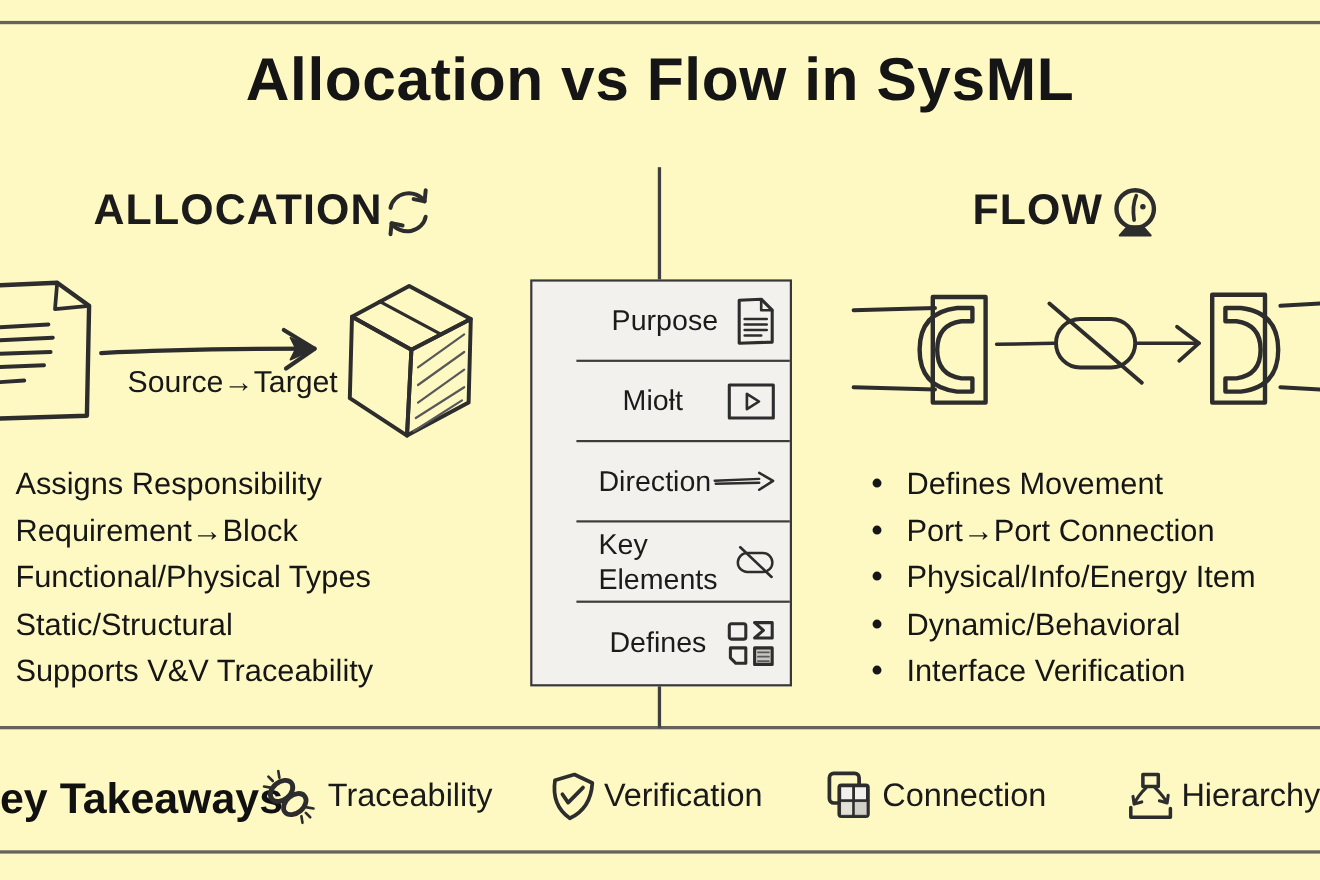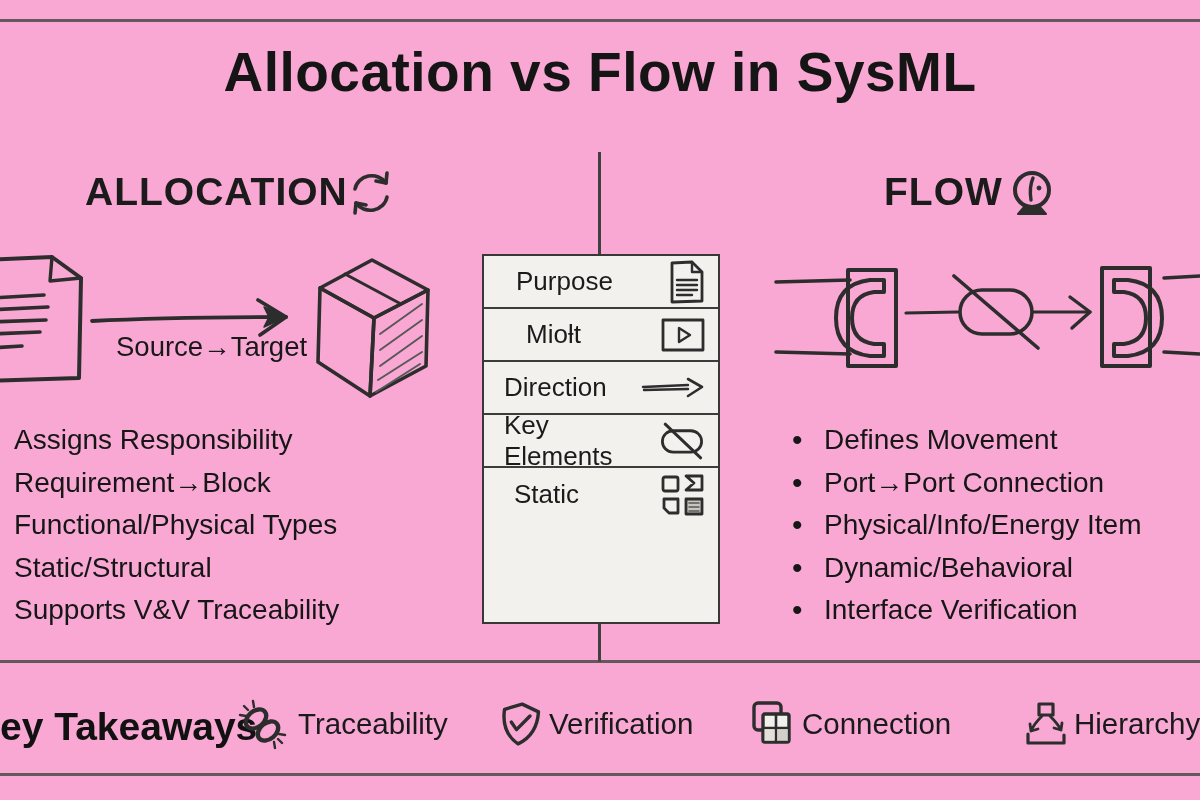--- a/index.html
+++ b/index.html
@@ -1,39 +1,40 @@
 <!DOCTYPE html>
 <html><head>
 <meta charset="utf-8">
 <style>
   html,body{margin:0;padding:0;}
   .canvas{
     position:relative;width:1200px;height:800px;overflow:hidden;
-    background:#f9a8d4;color:#1a1a1a;
+    background:#fef9c3;color:#1a1a1a;
     font-family:"Liberation Sans","DejaVu Sans",sans-serif;
   }
   .abs{position:absolute;}
   .hline{position:absolute;left:0;width:1200px;height:2.5px;background:#4a4a4a;opacity:.85;}
   .vline{position:absolute;width:2.5px;background:#3f3f3f;}
   .title{
     position:absolute;top:40px;left:0;width:1200px;text-align:center;
     font-size:55px;font-weight:600;letter-spacing:.5px;color:#151515;
   }
   .sec-header{position:absolute;top:170px;font-size:39px;font-weight:600;letter-spacing:1px;color:#1b1b1b;}
   .bullets{position:absolute;top:419px;font-size:28px;font-weight:500;line-height:42.5px;color:#161616;list-style:none;margin:0;padding:0;}
   .bullets.dotted li{position:relative;padding-left:32px;}
   .bullets.dotted li::before{content:"•";position:absolute;left:0;top:0;font-size:30px;}
   .ctable{
     position:absolute;left:482px;top:254px;width:238px;height:370px;
     border:2.5px solid #383838;box-sizing:border-box;background:#f3f1ee;
   }
   .crow{
-    height:53px;box-sizing:border-box;border-bottom:2px solid #3c3c3c;
+    height:73px;box-sizing:border-box;border-bottom:2px solid #3c3c3c;
     display:flex;align-items:center;justify-content:space-between;
     padding:0 12px 0 20px;
+    margin-left:40px;
   }
   .crow:last-child{border-bottom:none;}
   .crow .lbl{font-size:26px;font-weight:500;color:#1b1b1b;}
   .foot-label{position:absolute;top:707px;font-size:29.5px;font-weight:500;color:#1a1a1a;white-space:nowrap;}
   .foot-title{position:absolute;left:0px;top:705px;font-size:39px;font-weight:700;color:#111;white-space:nowrap;text-align:right;}
   svg{display:block;}
   svg .ink{stroke:#2d2d2d;fill:none;stroke-linecap:round;stroke-linejoin:round;}
   svg .fillink{fill:#2d2d2d;stroke:#2d2d2d;stroke-linejoin:round;}
   svg .soft{stroke:#585858;fill:none;stroke-linecap:round;}
 </style>
@@ -113,21 +114,21 @@
       </svg>
     </div>
     <div class="crow" style="">
       <span class="lbl">Key Elements</span>
       <svg width="56" height="44" viewBox="0 0 56 44">
         <rect class="ink" stroke-width="3" x="9" y="11" width="42" height="23" rx="11.5"></rect>
         <path class="ink" stroke-width="3.2" d="M12,4 L50,40"></path>
       </svg>
     </div>
     <div class="crow">
-      <span class="lbl" style="padding-left:10px">Static</span>
+      <span class="lbl" style="padding-left:10px">Defines</span>
       <svg width="48" height="48" viewBox="0 0 48 48">
         <rect class="ink" stroke-width="2.8" x="5" y="6" width="15" height="14" rx="2"></rect>
         <path class="ink" stroke-width="2.8" d="M28,5 L44,5 L44,19 L28,19 L36,12 Z"></path>
         <path class="ink" stroke-width="2.8" d="M6,28 L20,28 L20,42 L11,42 L6,37 Z"></path>
         <rect x="28" y="28" width="16" height="15" fill="#c9c5bf"></rect>
         <rect class="ink" stroke-width="2.8" x="28" y="28" width="16" height="15"></rect>
         <path class="soft" stroke-width="1.6" d="M31,32 L41,32 M31,36 L41,36 M31,40 L41,40"></path>
       </svg>
     </div>
   </div>

